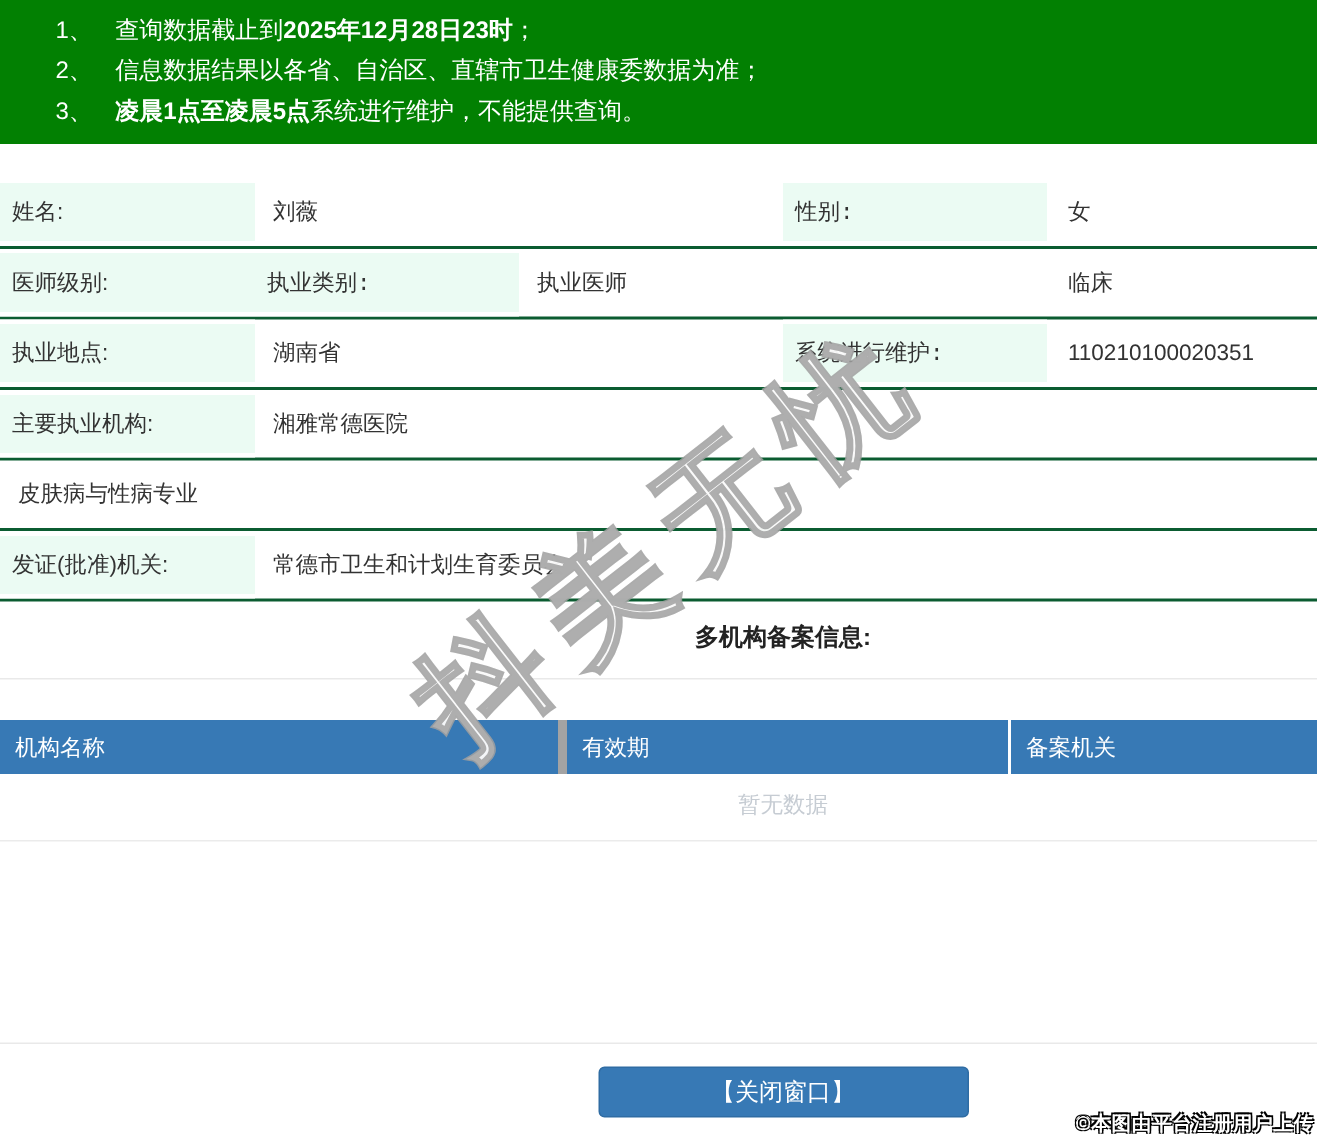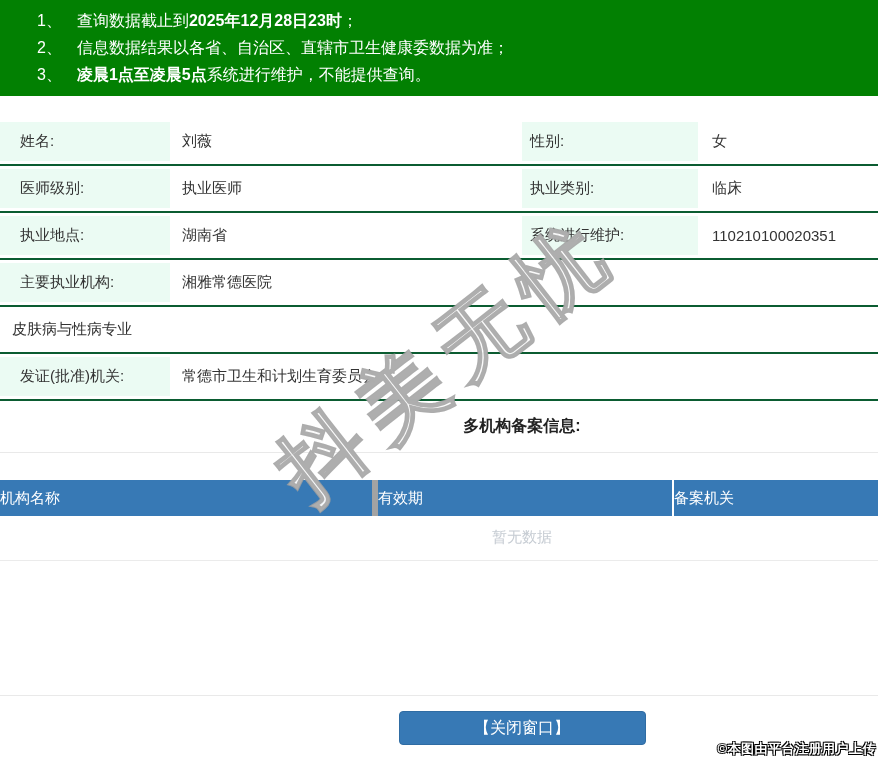--- a/index.html
+++ b/index.html
@@ -12,34 +12,34 @@
   .notice { width:100%; background:#028002; color:#fff; padding:7px 0 8px 37px; font-size:16px; }
   .notice-line { line-height:27px; white-space:nowrap; }
   .notice-line .num { display:inline-block; min-width:22px; margin-right:15px; }
   .notice-line b { font-weight:bold; }
 
   
   .info-table { width:100%; margin-top:23px; font-size:15px; color:#333; }
   .irow { display:flex; align-items:center; height:47px; border-bottom:2px solid #0b5c31; }
   .cell { height:100%; display:flex; align-items:center; }
   .lab { background:linear-gradient(#fff 0 3px, #ebfbf3 3px calc(100% - 3px), #fff calc(100% - 3px) 100%); }
-  .lab1 { width:170px; padding-left:20px; }
+  .lab1 { width:170px; padding-left:8px; }
   .val1 { width:352px; padding-left:12px; }
-  .lab2 { width:176px; padding-left:8px; }
+  .lab2 { width:176px; padding-left:8px;font-family:Liberation Mono, monospace; }
   .val2 { flex:1; padding-left:14px; }
   .val-wide { flex:1; padding-left:12px; }
 
   
   .section-title { height:52px; line-height:50px; text-align:center; font-size:16px;
                    font-weight:bold; color:#222; border-bottom:1px solid #e9e9e9; }
   .gap-sm { height:27px; }
 
   
   .filing-header { display:flex; width:100%; height:36px; background:#3779b5; color:#fff; font-size:15px; }
-  .fh-cell { display:flex; align-items:center; }
+  .fh-cell { display:flex; align-items:center; padding-left:10px; }
   .fh-1 { width:372px; }
   .fh-2 { width:300px; border-left:6px solid #a3a3a3; }
   .fh-3 { width:372px; border-left:2px solid #fff; }
   .empty-row { height:45px; line-height:42px; text-align:center; font-size:15px;
                color:#c6ccd3; border-bottom:1px solid #ebebeb; }
   .spacer { height:134px; }
 
   
   .footer { border-top:1px solid #e9e9e9; padding-top:15px; }
   .close-btn { display:block; margin:0 auto; width:247px; height:34px; background:#3779b5;
@@ -76,22 +76,22 @@
 
     <div class="info-table">
       <div class="irow">
         <div class="cell lab lab1">姓名:</div>
         <div class="cell val val1">刘薇</div>
         <div class="cell lab lab2">性别:</div>
         <div class="cell val val2">女</div>
       </div>
       <div class="irow">
         <div class="cell lab lab1">医师级别:</div>
+        <div class="cell lab lab2">执业类别:</div>
         <div class="cell val val1">执业医师</div>
-        <div class="cell lab lab2">执业类别:</div>
         <div class="cell val val2">临床</div>
       </div>
       <div class="irow">
         <div class="cell lab lab1">执业地点:</div>
         <div class="cell val val1">湖南省</div>
         <div class="cell lab lab2">系统进行维护:</div>
         <div class="cell val val2">110210100020351</div>
       </div>
       <div class="irow">
         <div class="cell lab lab1">主要执业机构:</div>

